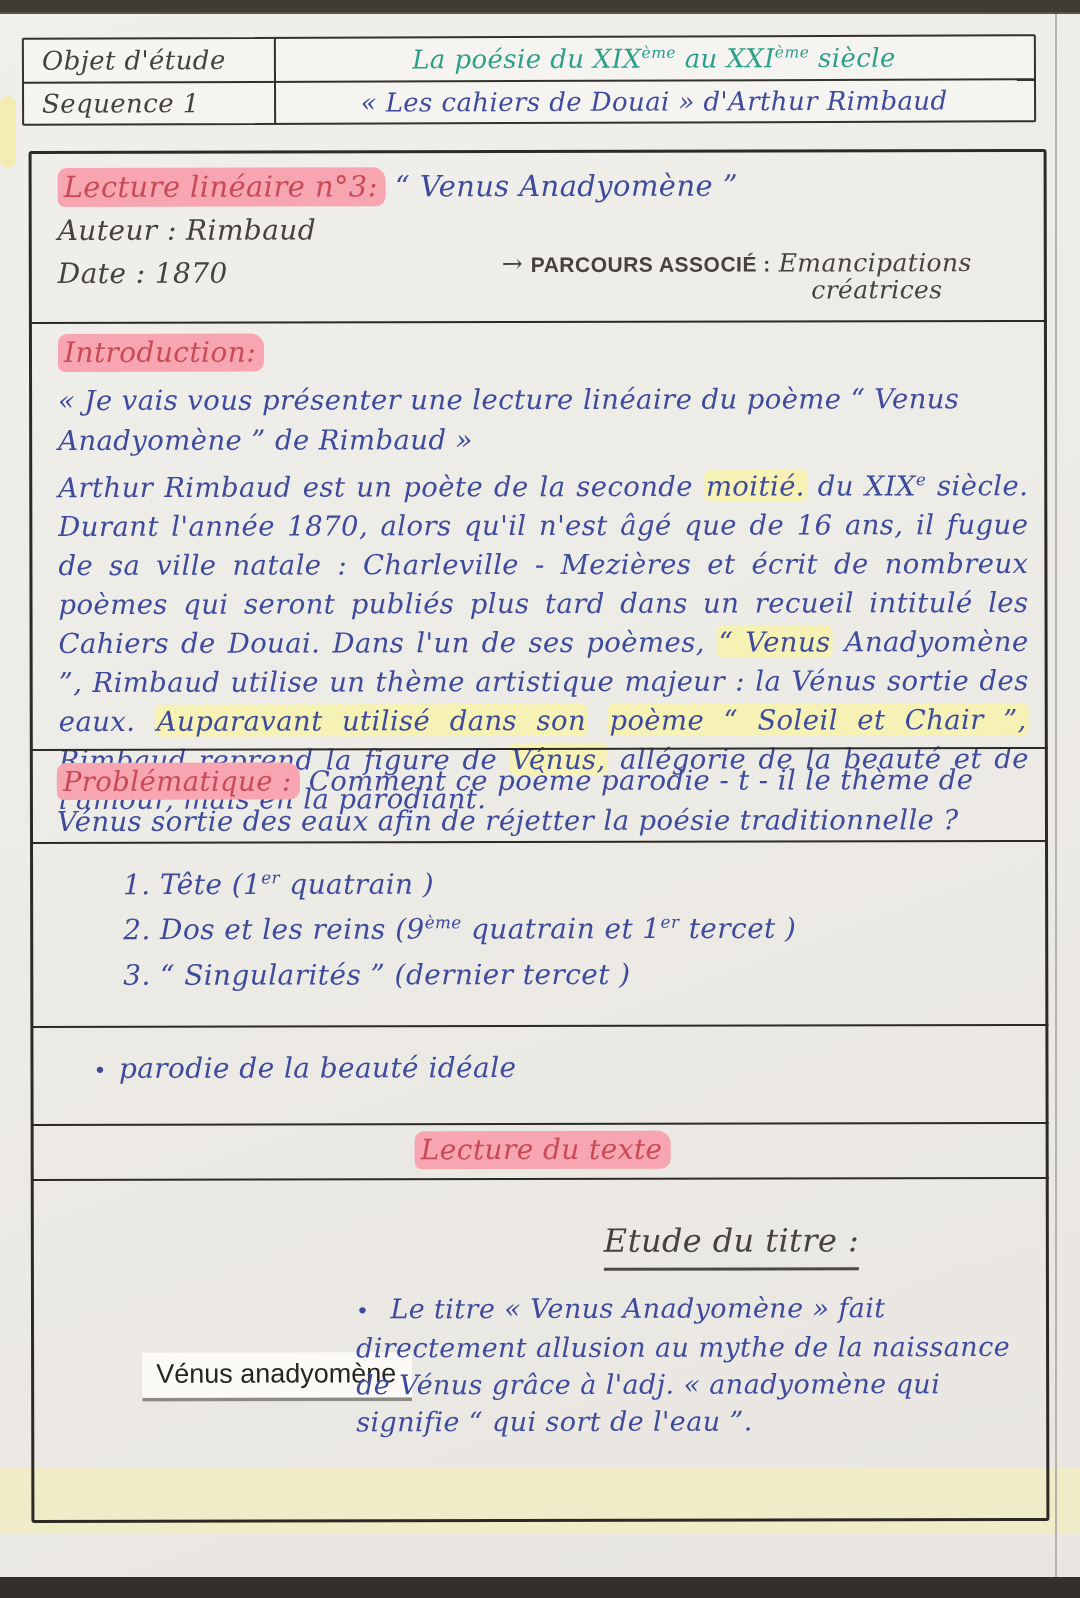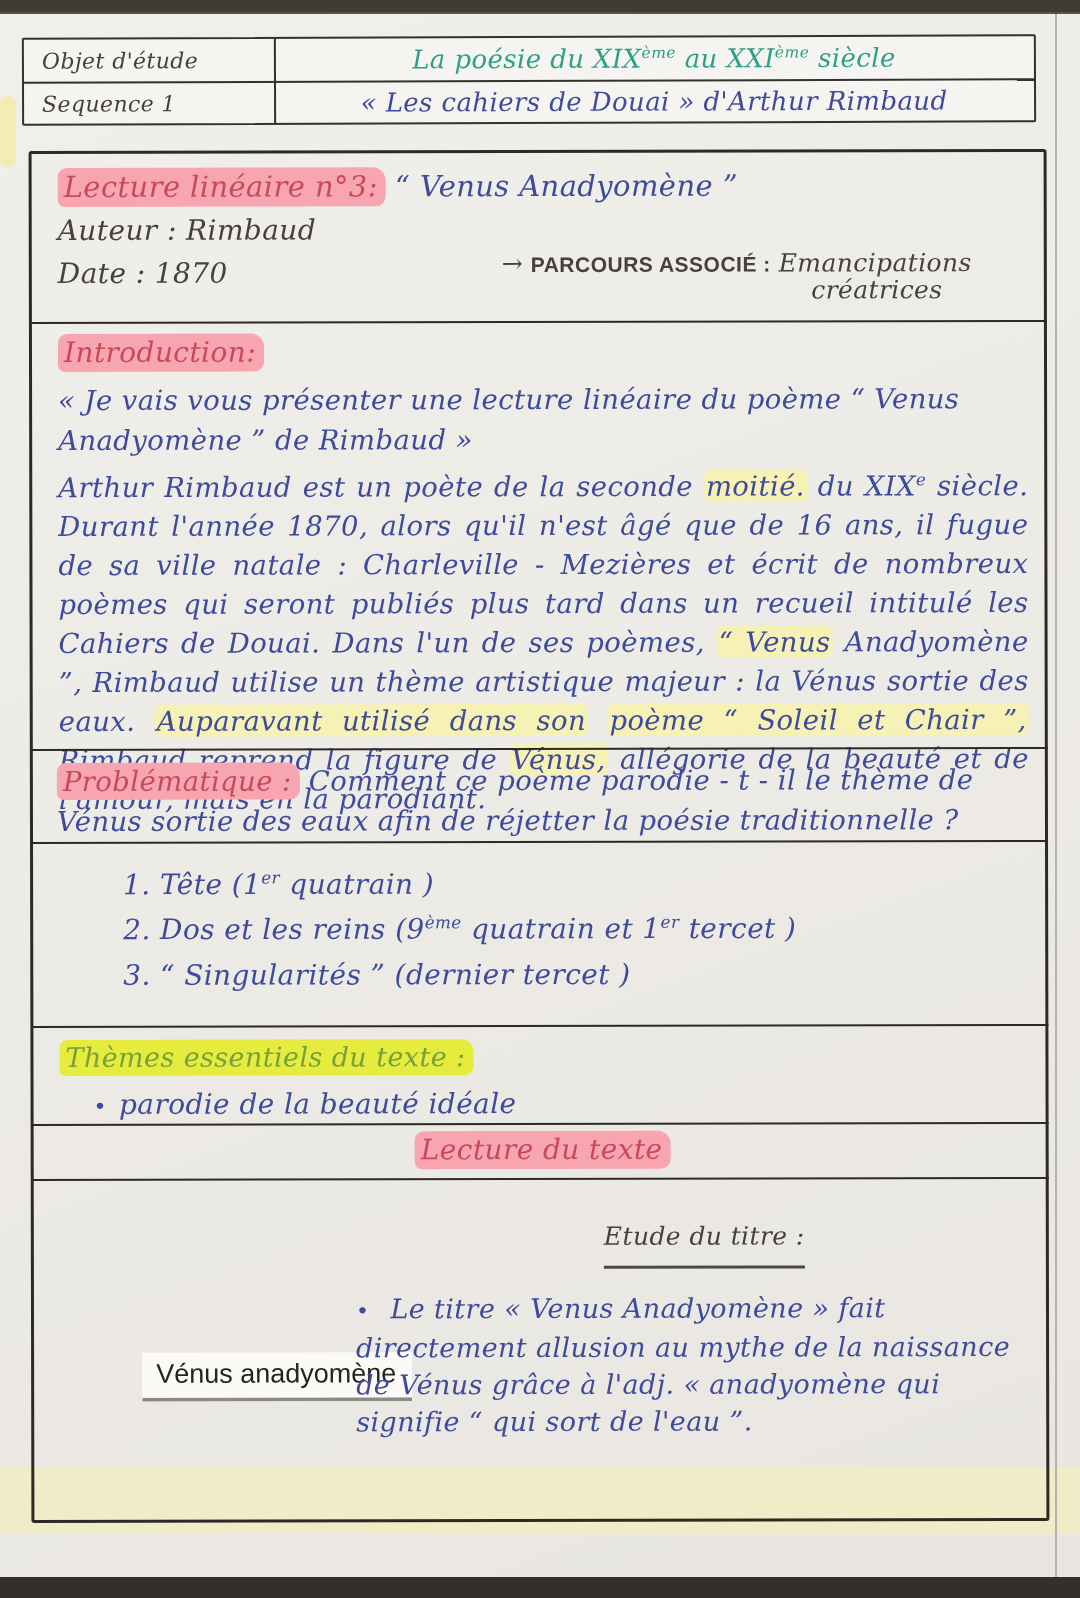--- a/index.html
+++ b/index.html
@@ -32,21 +32,21 @@
 
   
   .header-table {
     position:absolute; left:22px; top:36px; width:1014px; height:88px;
     border:2px solid #34312c; border-radius:2px;
     background:rgba(250,249,246,.55);
     transform:rotate(-.2deg);
   }
   .ht-row { position:relative; height:42px; display:flex; align-items:center; }
   .ht-row + .ht-row { border-top:2px solid #34312c; }
-  .ht-label { width:250px; padding-left:18px; font-size:22px; flex:none; }
+  .ht-label { width:250px; padding-left:18px; font-size:26px; flex:none; }
   .ht-divider { position:absolute; left:250px; top:-2px; bottom:-2px; width:2px; background:#34312c; }
   .ht-value { flex:1; text-align:center; font-size:26px; }
 
   
   .main-box {
     position:absolute; left:30px; top:150px; width:1018px; height:1372px;
     border:3px solid #2d2a26; border-radius:3px;
     transform:rotate(-.12deg);
   }
   .divider { position:absolute; left:-1px; width:1016px; height:2px; background:#2d2a26; }
@@ -73,21 +73,21 @@
   .sec5 { top:874px; height:96px; padding:12px 22px 0 26px; }
   .sec5 .heading { font-size:27px; display:inline-block; }
   .bullet-line { font-size:28px; margin:12px 0 0 34px; }
   .bullet-dot { display:inline-block; margin-right:12px; font-size:22px; }
 
   .sec6 { top:972px; height:53px; text-align:center; padding-top:6px; }
   .sec6 .heading { font-size:28px; display:inline-block; }
 
   .sec7 { top:1027px; height:343px; }
   .sec7 .heading { position:absolute; left:10px; top:6px; font-size:26px; }
-  .etude-heading { position:absolute; left:570px; top:42px; font-size:25px; padding-bottom:15px; border-bottom:3px solid #4c4843; }
+  .etude-heading { position:absolute; left:570px; top:42px; font-size:32px; padding-bottom:8px; border-bottom:3px solid #4c4843; }
   .poem-title {
     position:absolute; left:108px; top:172px;
     font-family:"Liberation Sans",sans-serif; font-style:normal; font-weight:400;
     font-size:27px; color:#262422; background:#fbfaf7; padding:6px 16px 8px 14px;
     border-bottom:4px solid #8d8a85; border-radius:1px;
   }
   .etude-para { position:absolute; left:322px; top:110px; width:660px; font-size:27px; line-height:37px; }
 </style>
 </head>
 <body>
@@ -143,21 +143,20 @@
     <div class="divider" style="top:688px"></div>
 
     <div class="sec sec4">
       <div class="mv-item hw blue"><span>1. Tête (1</span><span class="sup">er</span><span> quatrain )</span></div>
       <div class="mv-item hw blue"><span>2. Dos et les reins (9</span><span class="sup">ème</span><span> quatrain et 1</span><span class="sup">er</span><span> tercet )</span></div>
       <div class="mv-item hw blue"><span>3. “ Singularités ” (dernier tercet )</span></div>
     </div>
     <div class="divider" style="top:872px"></div>
 
     <div class="sec sec5">
-      <span class="heading hw green hl-yellow">Thèmes essentiels du texte :</span>
       <div class="bullet-line hw blue">
         <span class="bullet-dot">•</span><span>parodie de la beauté idéale</span>
       </div>
     </div>
     <div class="divider" style="top:970px"></div>
 
     <div class="sec sec6">
       <span class="heading hw red hl-pink">Lecture du texte</span>
     </div>
     <div class="divider" style="top:1025px"></div>

